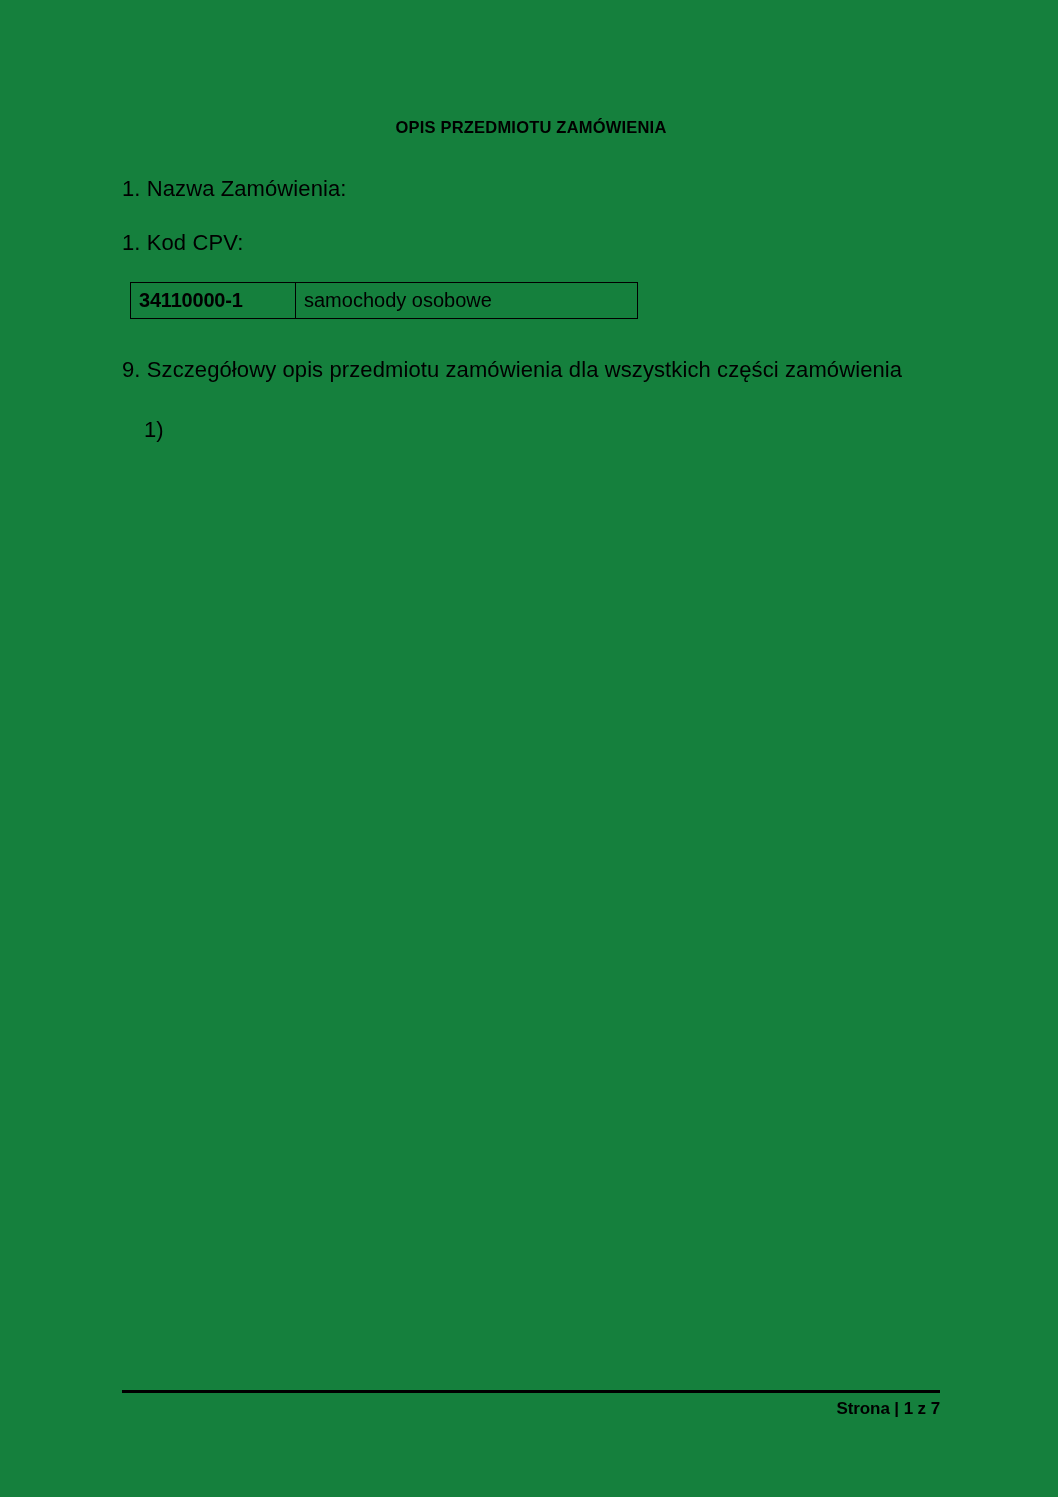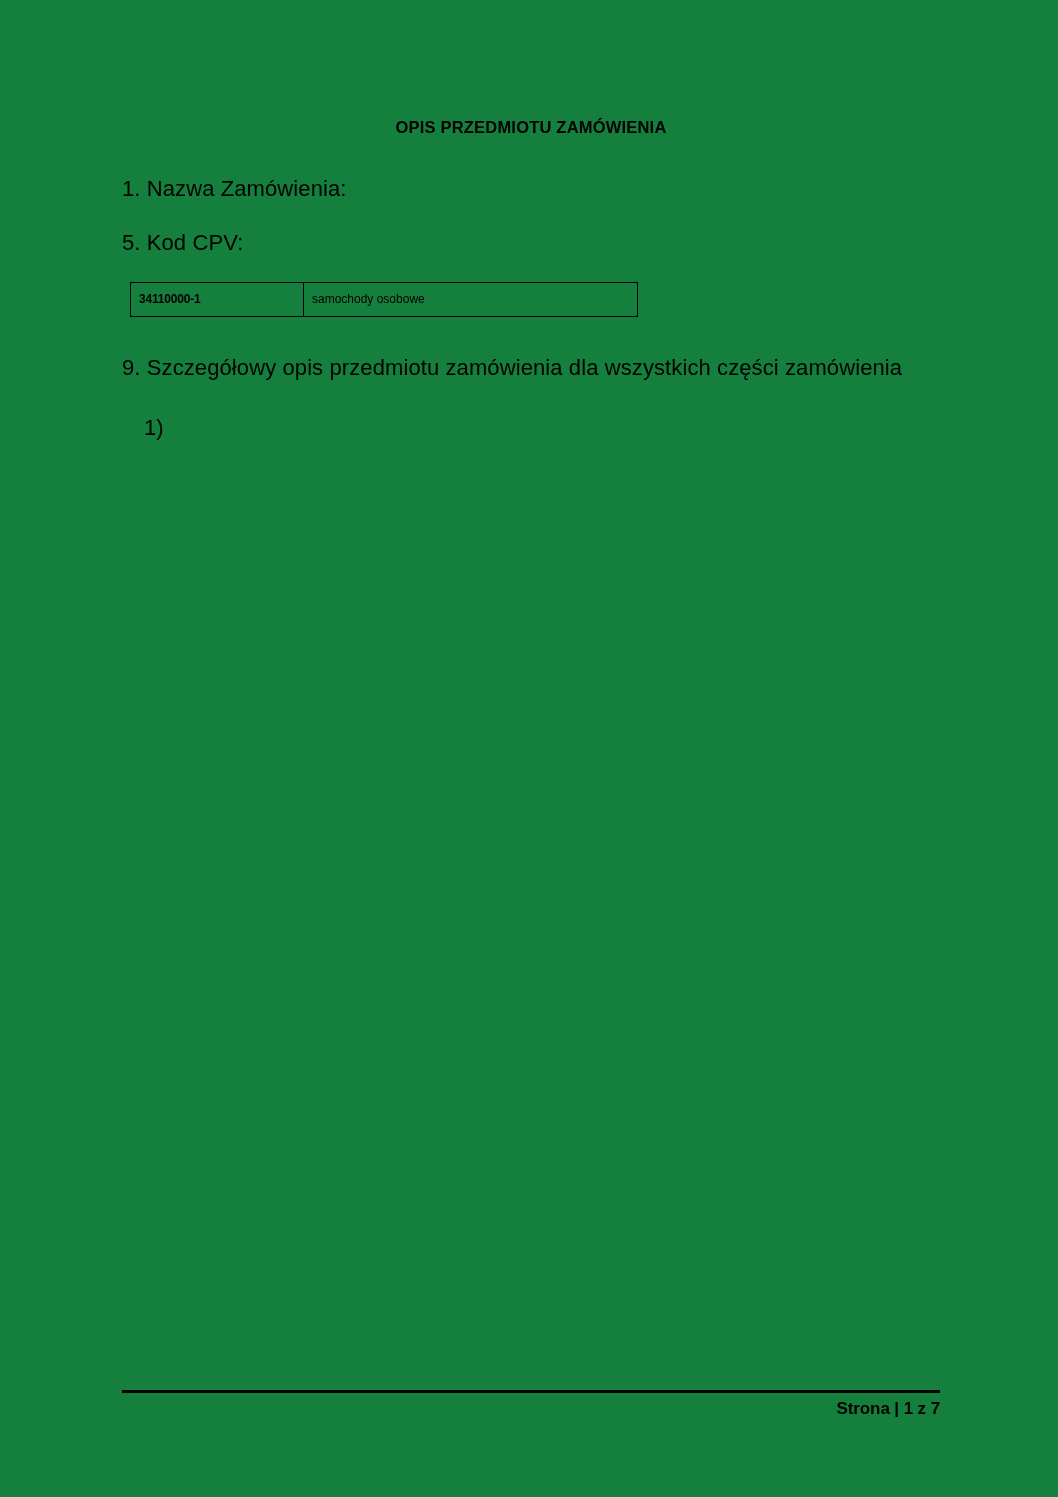--- a/index.html
+++ b/index.html
@@ -50,22 +50,22 @@
     margin-bottom: 0;
   }
   .cpv-table {
     border-collapse: collapse;
     margin: 8px 0 0 8px;
     width: 508px;
     table-layout: fixed;
   }
   .cpv-table td {
     border: 1.5px solid #000000;
-    padding: 5px 16px 6px 8px;
-    font-size: 12px;
+    padding: 5px 8px 6px 8px;
+    font-size: 20px;
     line-height: 1.2;
     vertical-align: middle;
     height: 22px;
   }
   .cpv-code {
     width: 148px;
     font-weight: bold;
     letter-spacing: -0.2px;
   }
   .cpv-desc {
@@ -97,21 +97,21 @@
 
 <div class="page">
 
   <div class="content">
 
     <h1 class="doc-title">OPIS PRZEDMIOTU ZAMÓWIENIA</h1>
 
     <p class="para">1. Nazwa Zamówienia:</p>
 
 
-    <p class="para tight">5. Kod CPV:</p>
+    <p class="para tight">1. Kod CPV:</p>
 
     <table class="cpv-table">
       <tbody>
         <tr>
           <td class="cpv-code">34110000-1</td>
           <td class="cpv-desc">samochody osobowe</td>
         </tr>
       </tbody>
     </table>
 

